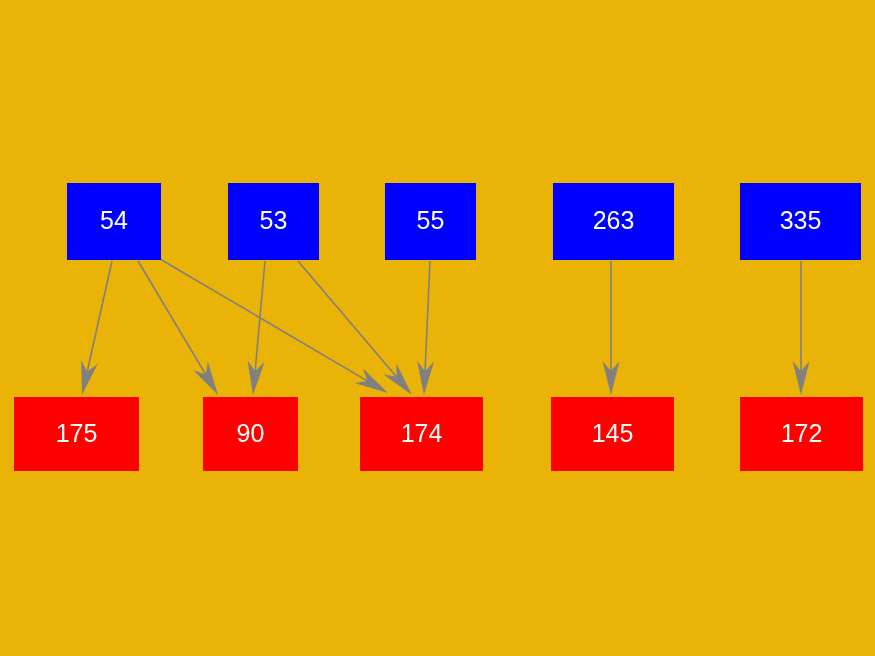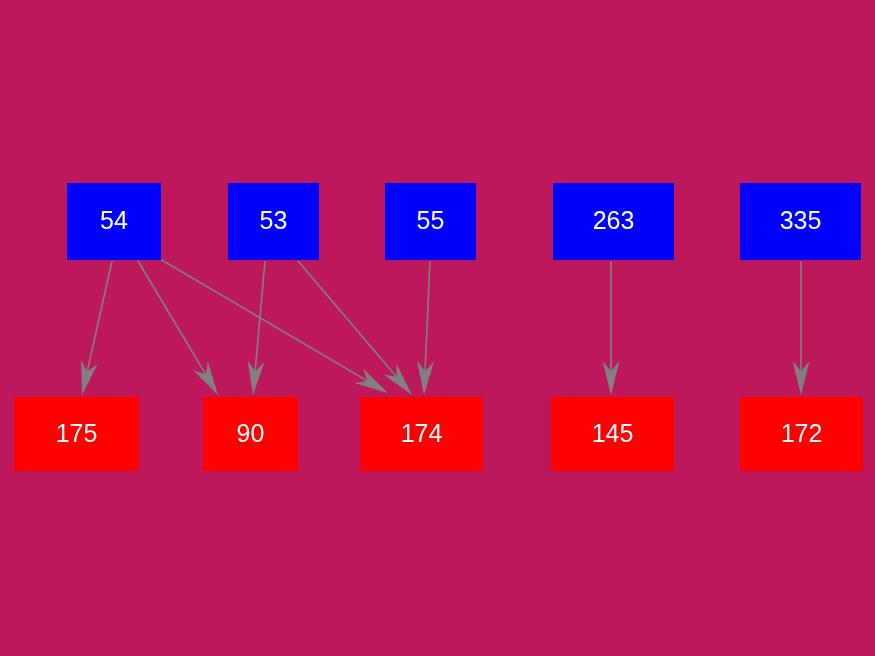--- a/index.html
+++ b/index.html
@@ -10,21 +10,21 @@
   body {
     width: 875px;
     height: 656px;
     font-family: "Liberation Sans", "DejaVu Sans", sans-serif;
     overflow: hidden;
   }
   #diagram-root {
     position: relative;
     width: 875px;
     height: 656px;
-    background: #be185d;
+    background: #eab308;
   }
   svg#graph {
     display: block;
     width: 875px;
     height: 656px;
   }
   .node-rect {
     stroke: none;
   }
   .node-label {

